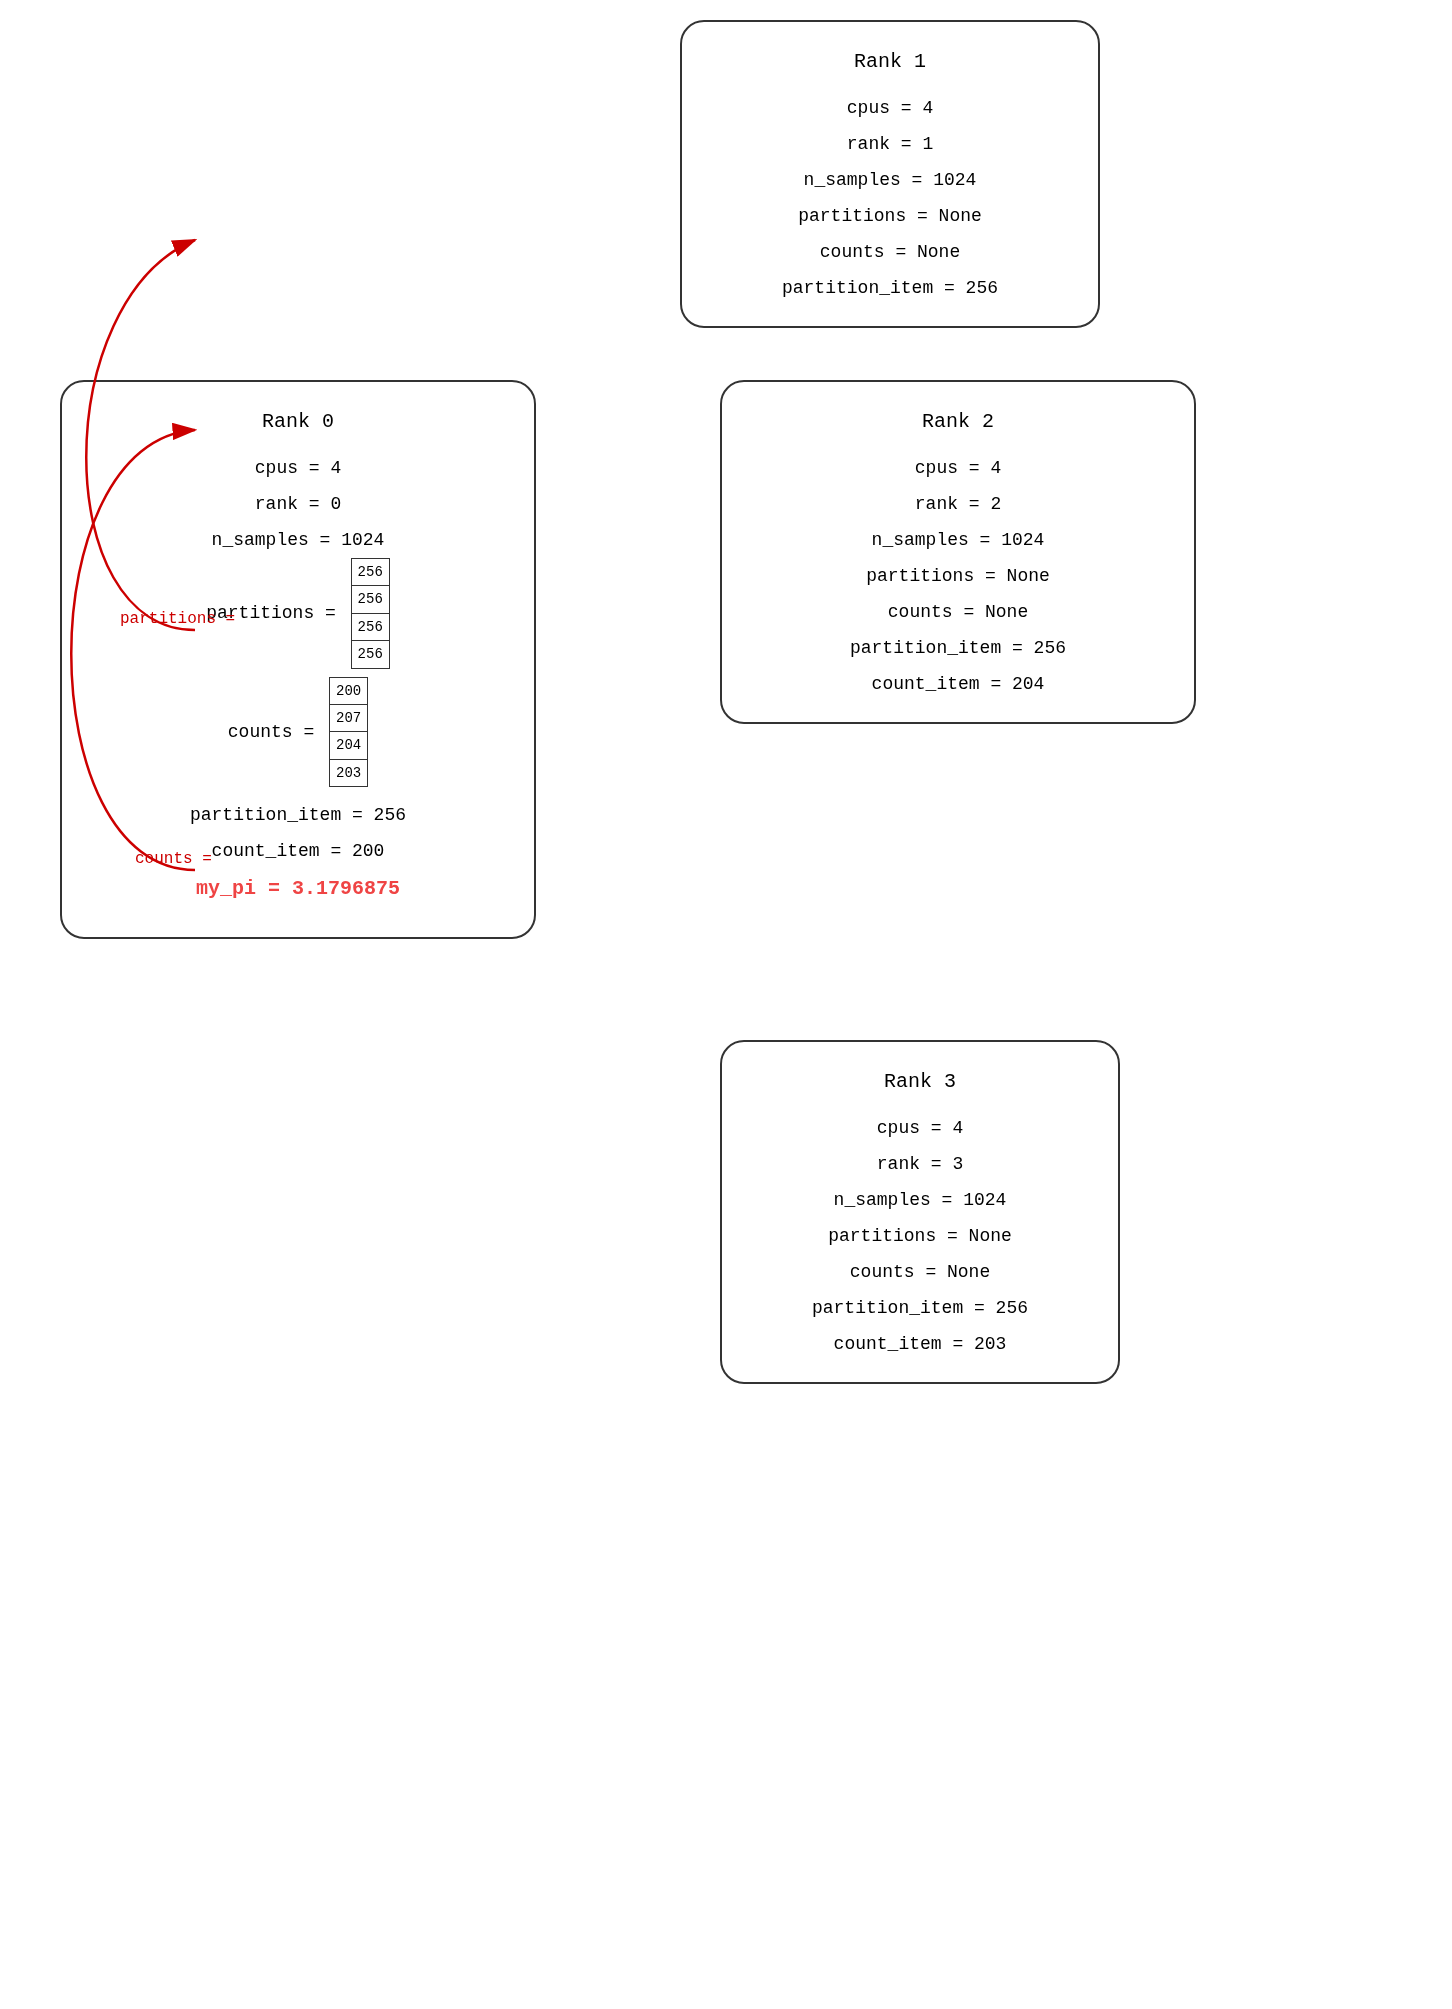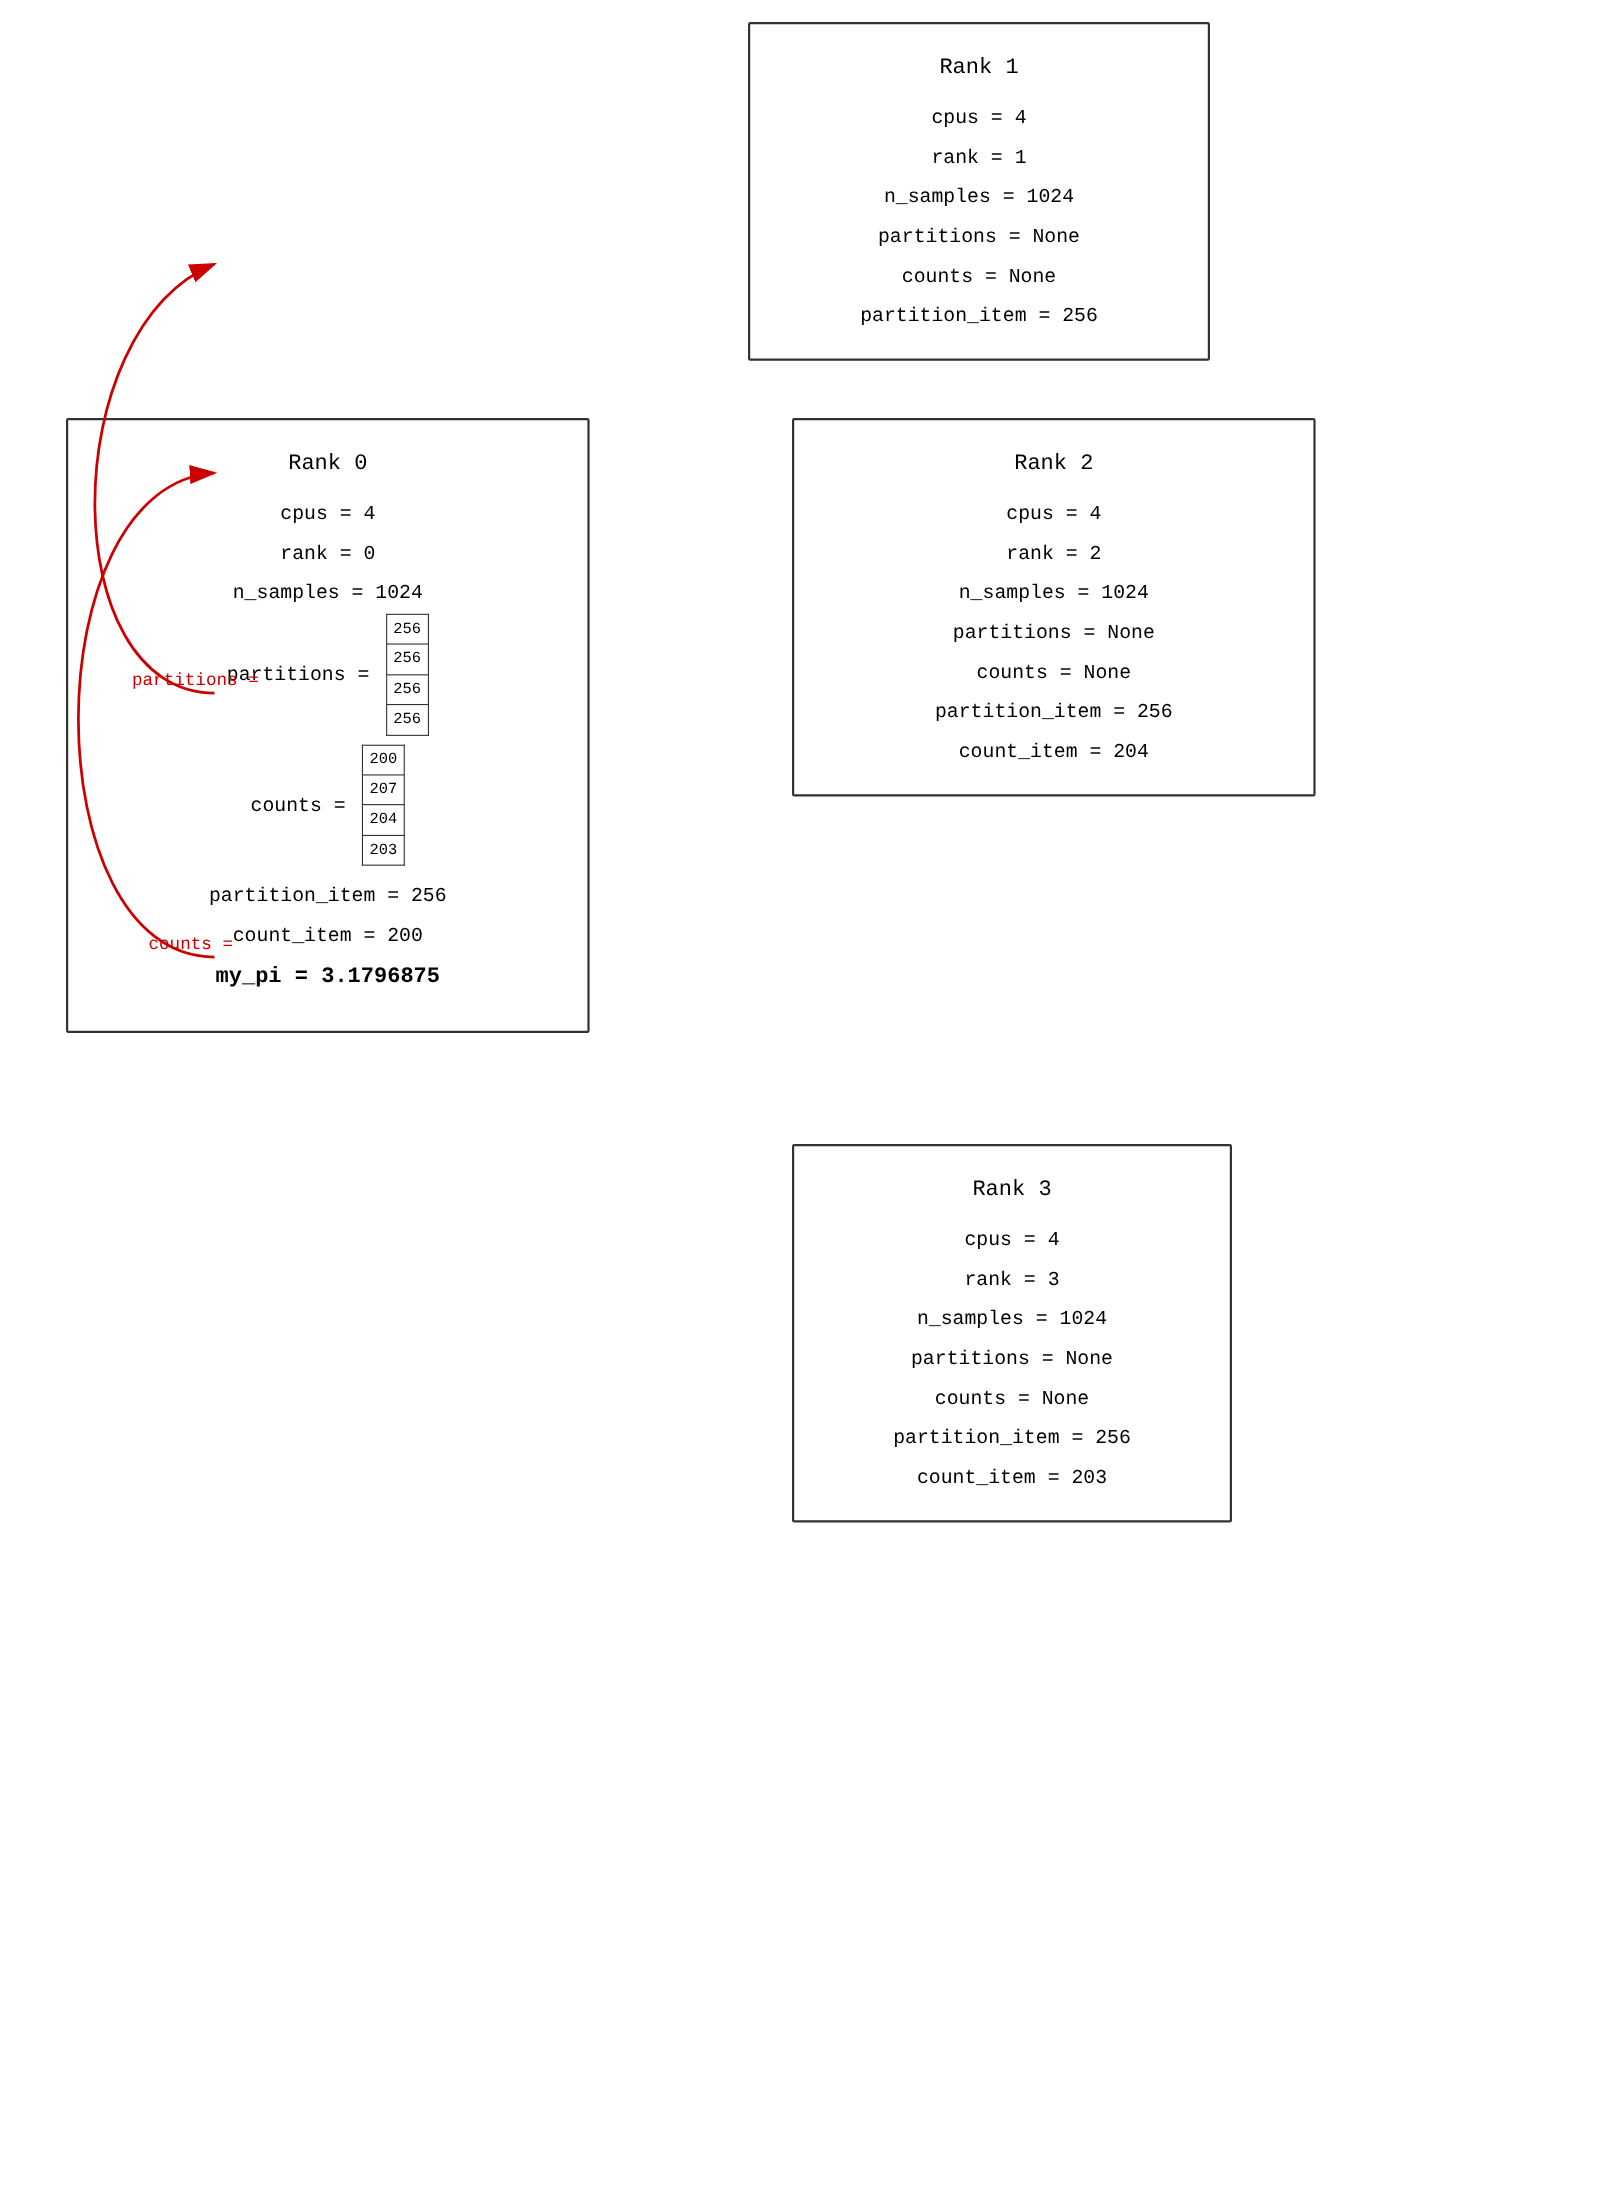--- a/index.html
+++ b/index.html
@@ -8,21 +8,21 @@
       font-family: 'Courier New', Courier, monospace;
       width: 1452px;
       min-height: 2009px;
       position: relative;
       overflow: hidden;
     }
 
     .rank-box {
       position: absolute;
       border: 2px solid #333;
-      border-radius: 2px;
+      border-radius: 24px;
       padding: 20px 30px;
       background: #fff;
       text-align: center;
       font-size: 18px;
       line-height: 2.0;
     }
 
     .rank-title {
       font-size: 20px;
       margin-bottom: 8px;
@@ -54,21 +54,21 @@
       gap: 4px;
       line-height: 1.6;
     }
 
     .field-label {
       white-space: nowrap;
       padding-top: 3px;
     }
 
     .my-pi {
-      color: #000000;
+      color: #ef4444;
       font-weight: bold;
       font-size: 20px;
     }
 
     
     #arrows-svg {
       position: absolute;
       top: 0;
       left: 0;
       width: 1452px;

